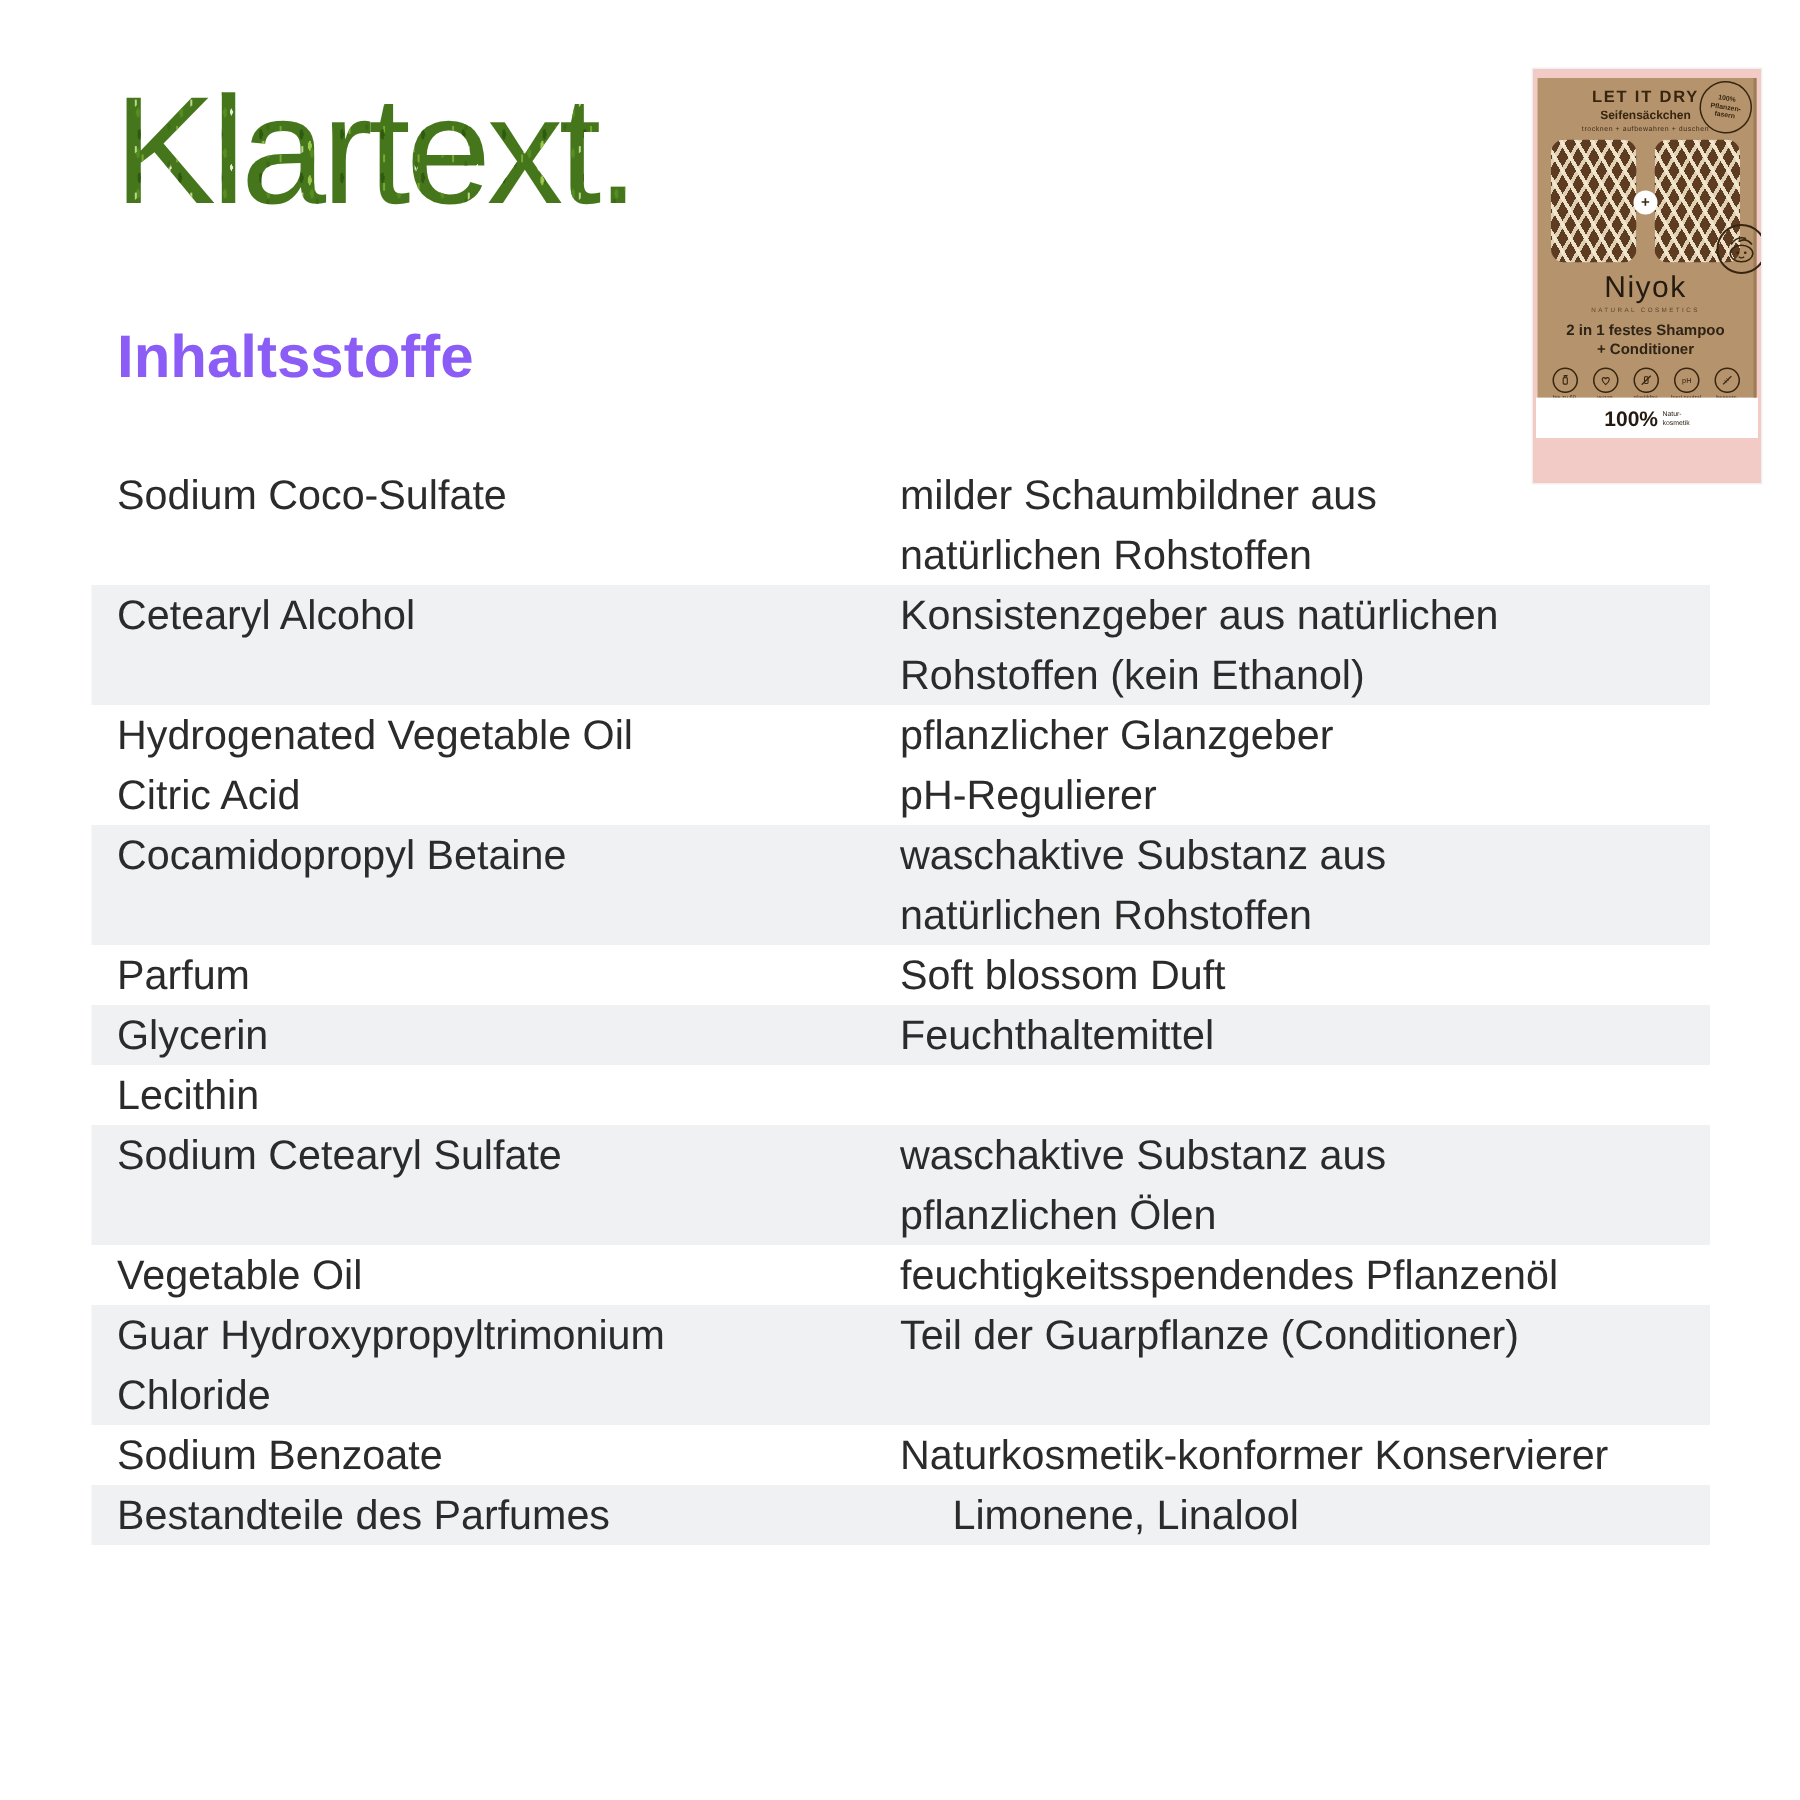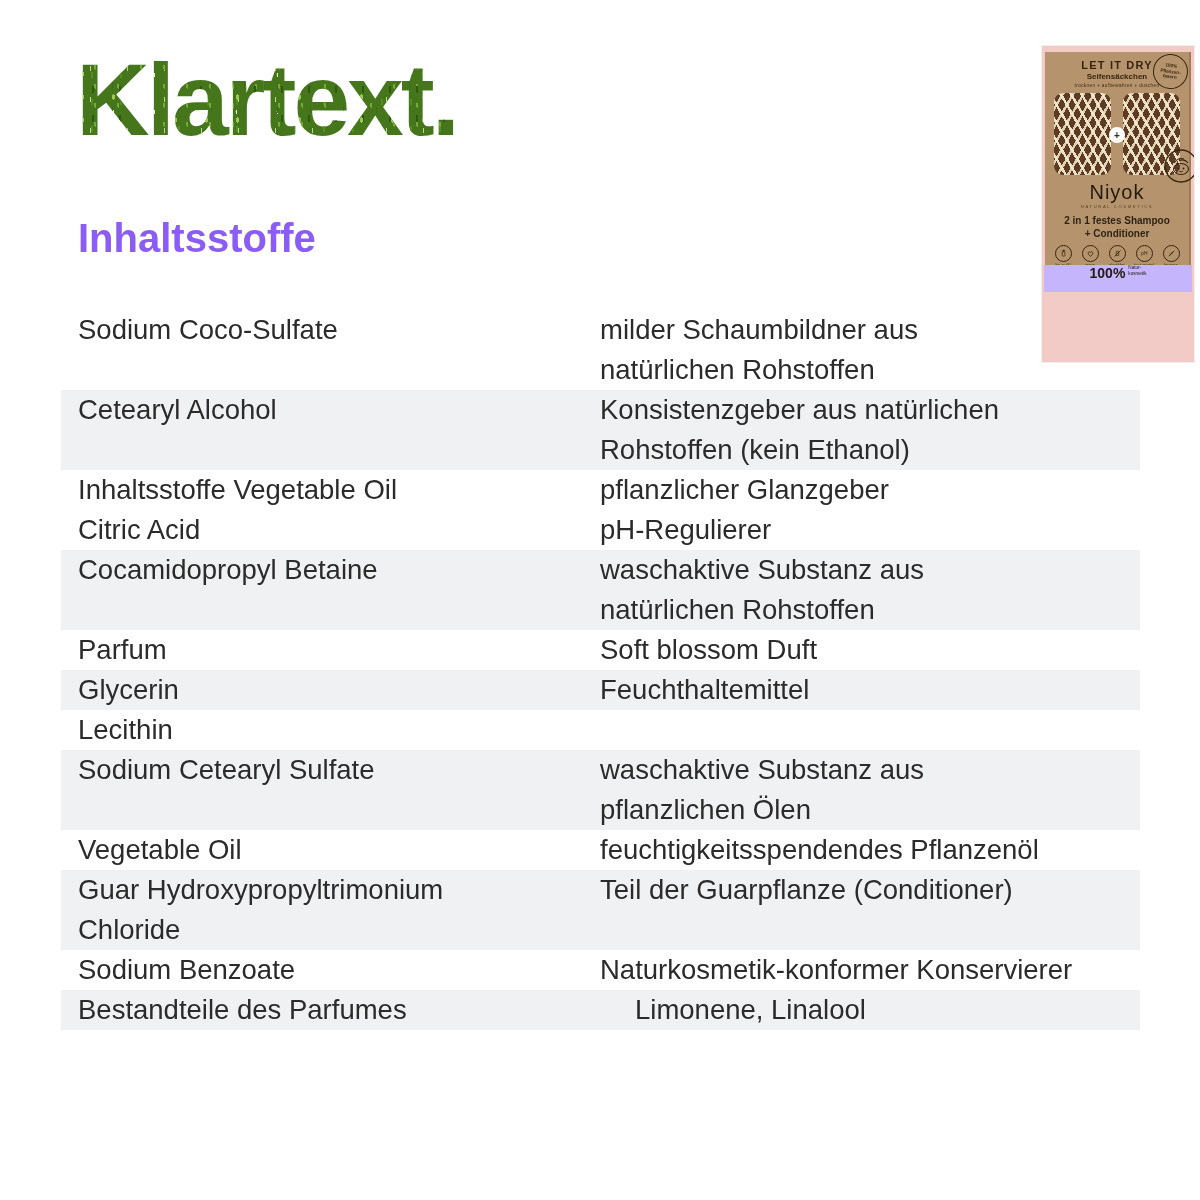--- a/index.html
+++ b/index.html
@@ -5,21 +5,21 @@
   html,body{margin:0;padding:0;}
   body{
     width:1200px;height:1200px;position:relative;overflow:hidden;
     background:#ffffff;color:#2b2b2b;
     font-family:"Liberation Sans","DejaVu Sans",sans-serif;
   }
 
   
   .logo{
     position:absolute;left:76px;top:44px;
-    font-size:102px;font-weight:700;letter-spacing:-3px;line-height:1.1;
+    font-size:102px;font-weight:400;letter-spacing:-3px;line-height:1.1;
     background-color:#45761c;
     background-image:
       radial-gradient(3px 8px at 21% 31%, #9cc94e 40%, transparent 41%),
       radial-gradient(3px 9px at 63% 57%, #2e5a10 40%, transparent 41%),
       radial-gradient(2px 7px at 83% 23%, #77aa33 40%, transparent 41%),
       radial-gradient(2px 6px at 39% 79%, #bcd98a 40%, transparent 41%),
       radial-gradient(3px 8px at 55% 15%, #568d22 40%, transparent 41%),
       radial-gradient(2px 7px at 11% 63%, #3b6b14 40%, transparent 41%),
       radial-gradient(2px 5px at 91% 83%, #e8f0d8 40%, transparent 41%);
     background-size:31px 23px,27px 29px,23px 19px,37px 31px,29px 27px,33px 25px,41px 37px;
@@ -37,24 +37,23 @@
   .row:nth-child(even){background:#f0f1f3;}
   .cell{
     font-size:27.5px;line-height:40px;color:#2b2b2b;
     white-space:pre-line;box-sizing:border-box;
   }
   .cell.name{width:522px;padding-left:17px;flex:none;}
   .cell.desc{flex:1;padding-left:17px;}
 
   
   .card{
-    position:absolute;left:1022px;top:46px;width:152px;height:316px;
+    position:absolute;left:1022px;top:46px;width:152px;height:276px;
     background:#f2cbc7;overflow:hidden;
     box-shadow:0 0 0 1px rgba(0,0,0,0.06);
-    margin-left:20px;
   }
   .kraft{
     position:relative;margin:6px 3px 0;height:213px;overflow:hidden;
     background:#b5946d;
     border-right:2px solid #9c7d57;
     text-align:center;
   }
   .k-title{font-size:11px;font-weight:bold;letter-spacing:1.2px;color:#37250f;margin-top:7px;}
   .k-sub{font-size:8px;font-weight:bold;color:#37250f;margin-top:1px;}
   .k-usage{font-size:4.6px;color:#3d2b16;margin-top:2px;letter-spacing:.4px;}
@@ -86,22 +85,22 @@
   .icon-circle{
     width:15px;height:15px;border:1px solid #37250f;border-radius:50%;
     display:flex;align-items:center;justify-content:center;
   }
   .icon-circle svg{width:11px;height:11px;display:block;}
   .icon-label{font-size:3.8px;line-height:1.15;color:#3d2b16;margin-top:1px;text-align:center;}
   .coconut{
     position:absolute;right:-5px;top:102px;width:36px;height:36px;z-index:3;
   }
   .strip{
-    margin:0 2px;height:27px;background:#c4b5fd;
-    display:flex;align-items:flex-start;justify-content:center;gap:3px;
+    margin:0 2px;height:27px;background:#ffffff;
+    display:flex;align-items:center;justify-content:center;gap:3px;
   }
   .strip .pct{font-size:14px;font-weight:bold;color:#241a10;}
   .strip .pct-sub{font-size:4.6px;line-height:1.2;color:#241a10;text-align:left;white-space:pre-line;}
 </style>
 </head>
 <body>
 
 <div class="logo">Klartext.</div>
 
 <div class="heading">Inhaltsstoffe</div>
@@ -194,21 +193,21 @@
       <div class="cell name">Sodium Coco-Sulfate</div>
       <div class="cell desc">milder Schaumbildner aus
 natürlichen Rohstoffen</div>
     </div>
     <div class="row">
       <div class="cell name">Cetearyl Alcohol</div>
       <div class="cell desc">Konsistenzgeber aus natürlichen
 Rohstoffen (kein Ethanol)</div>
     </div>
     <div class="row">
-      <div class="cell name">Inhaltsstoffe Vegetable Oil</div>
+      <div class="cell name">Hydrogenated Vegetable Oil</div>
       <div class="cell desc">pflanzlicher Glanzgeber</div>
     </div>
     <div class="row">
     </div>
     <div class="row">
       <div class="cell name">Citric Acid</div>
       <div class="cell desc">pH-Regulierer</div>
     </div>
     <div class="row">
       <div class="cell name">Cocamidopropyl Betaine</div>

